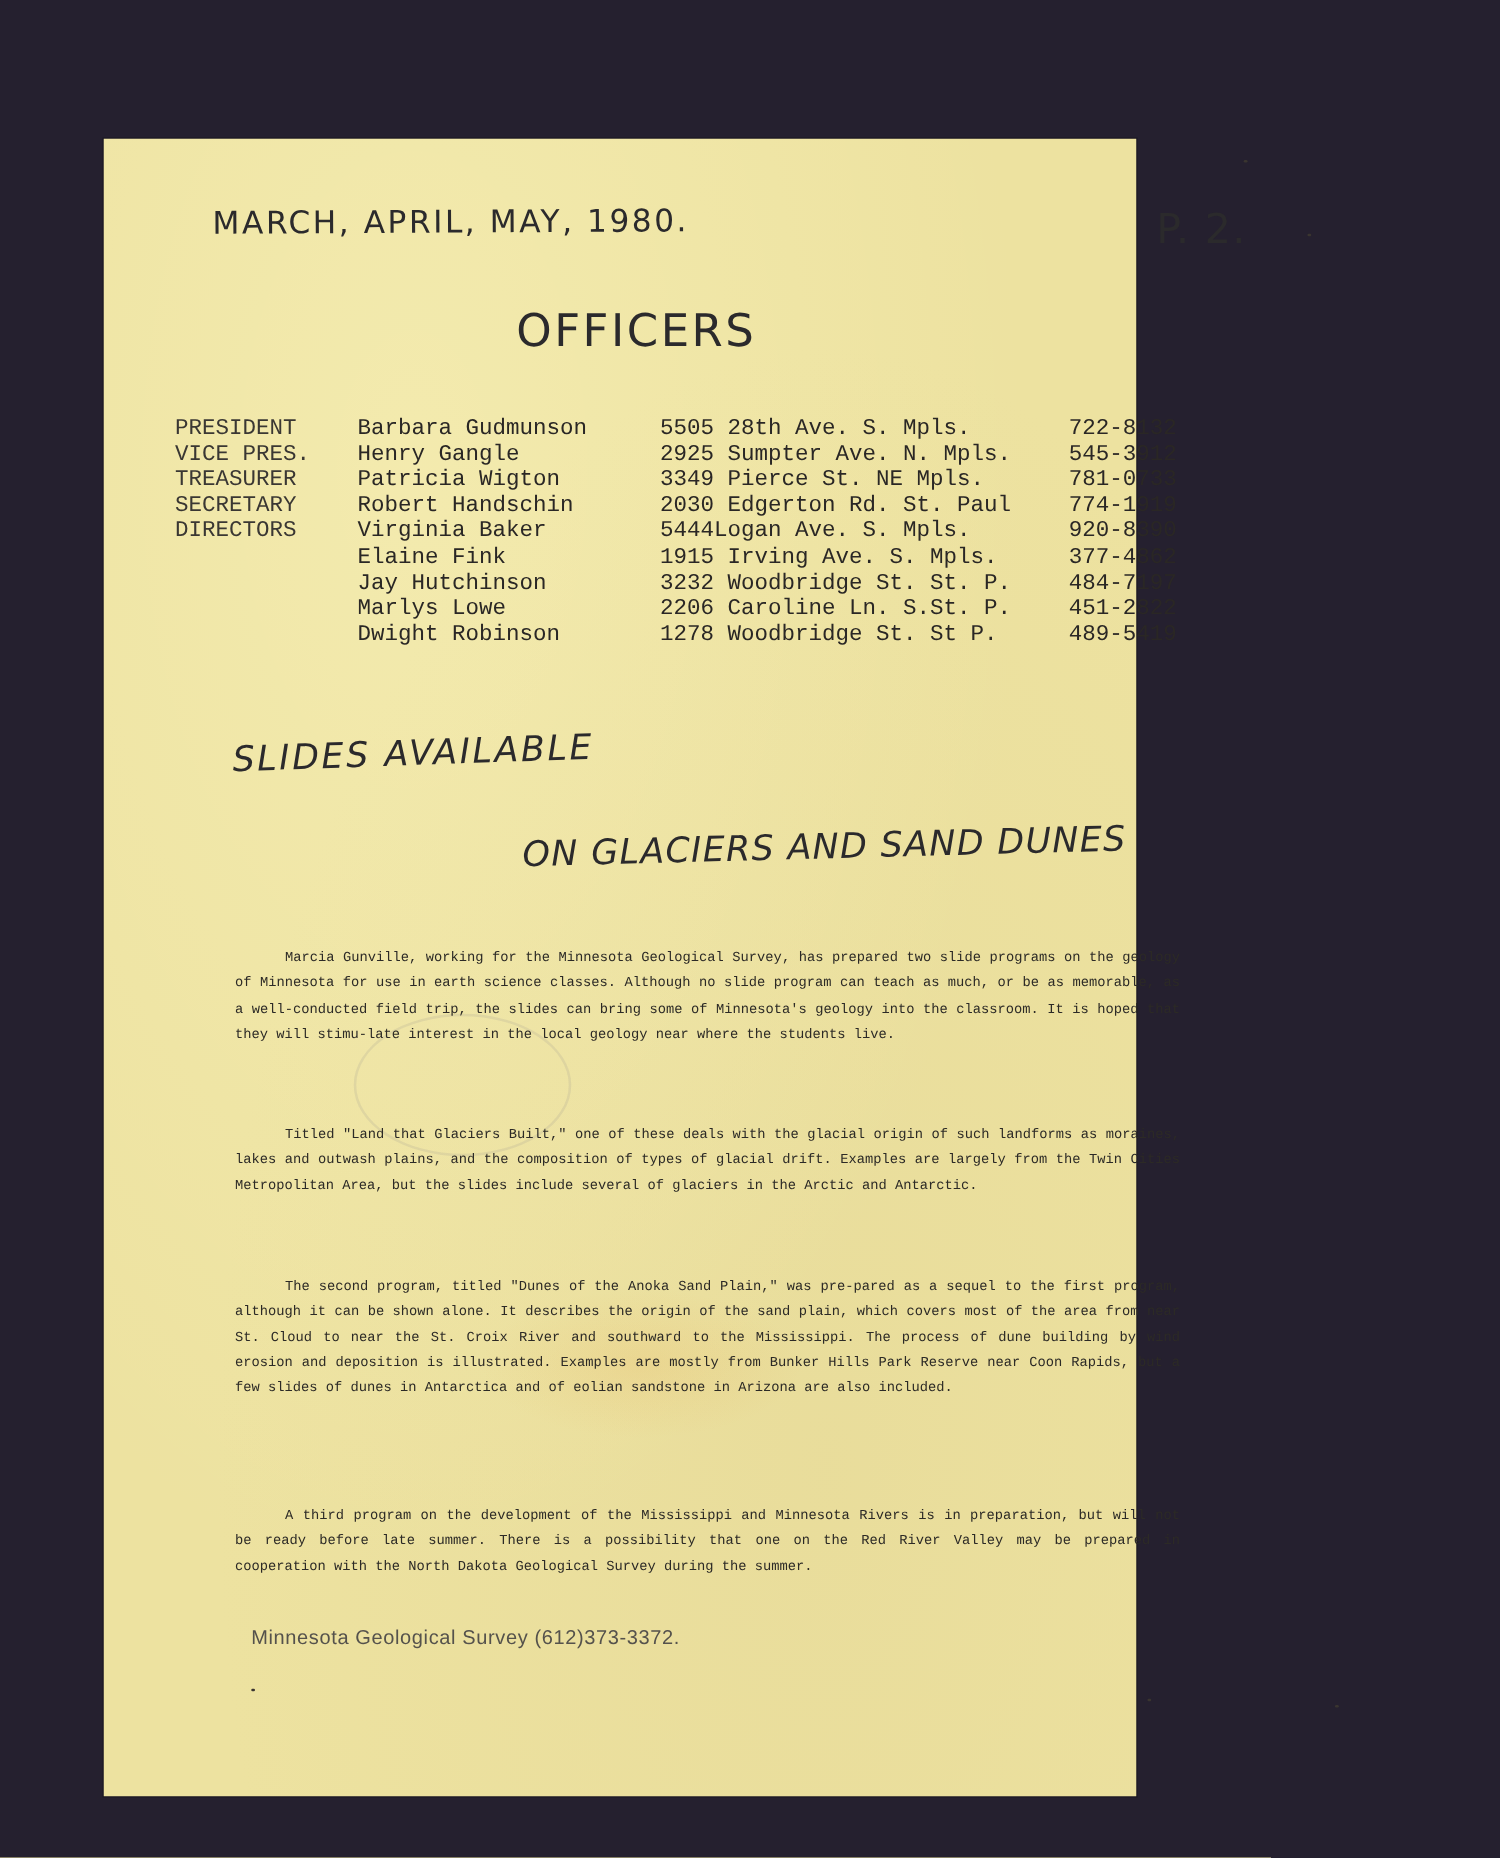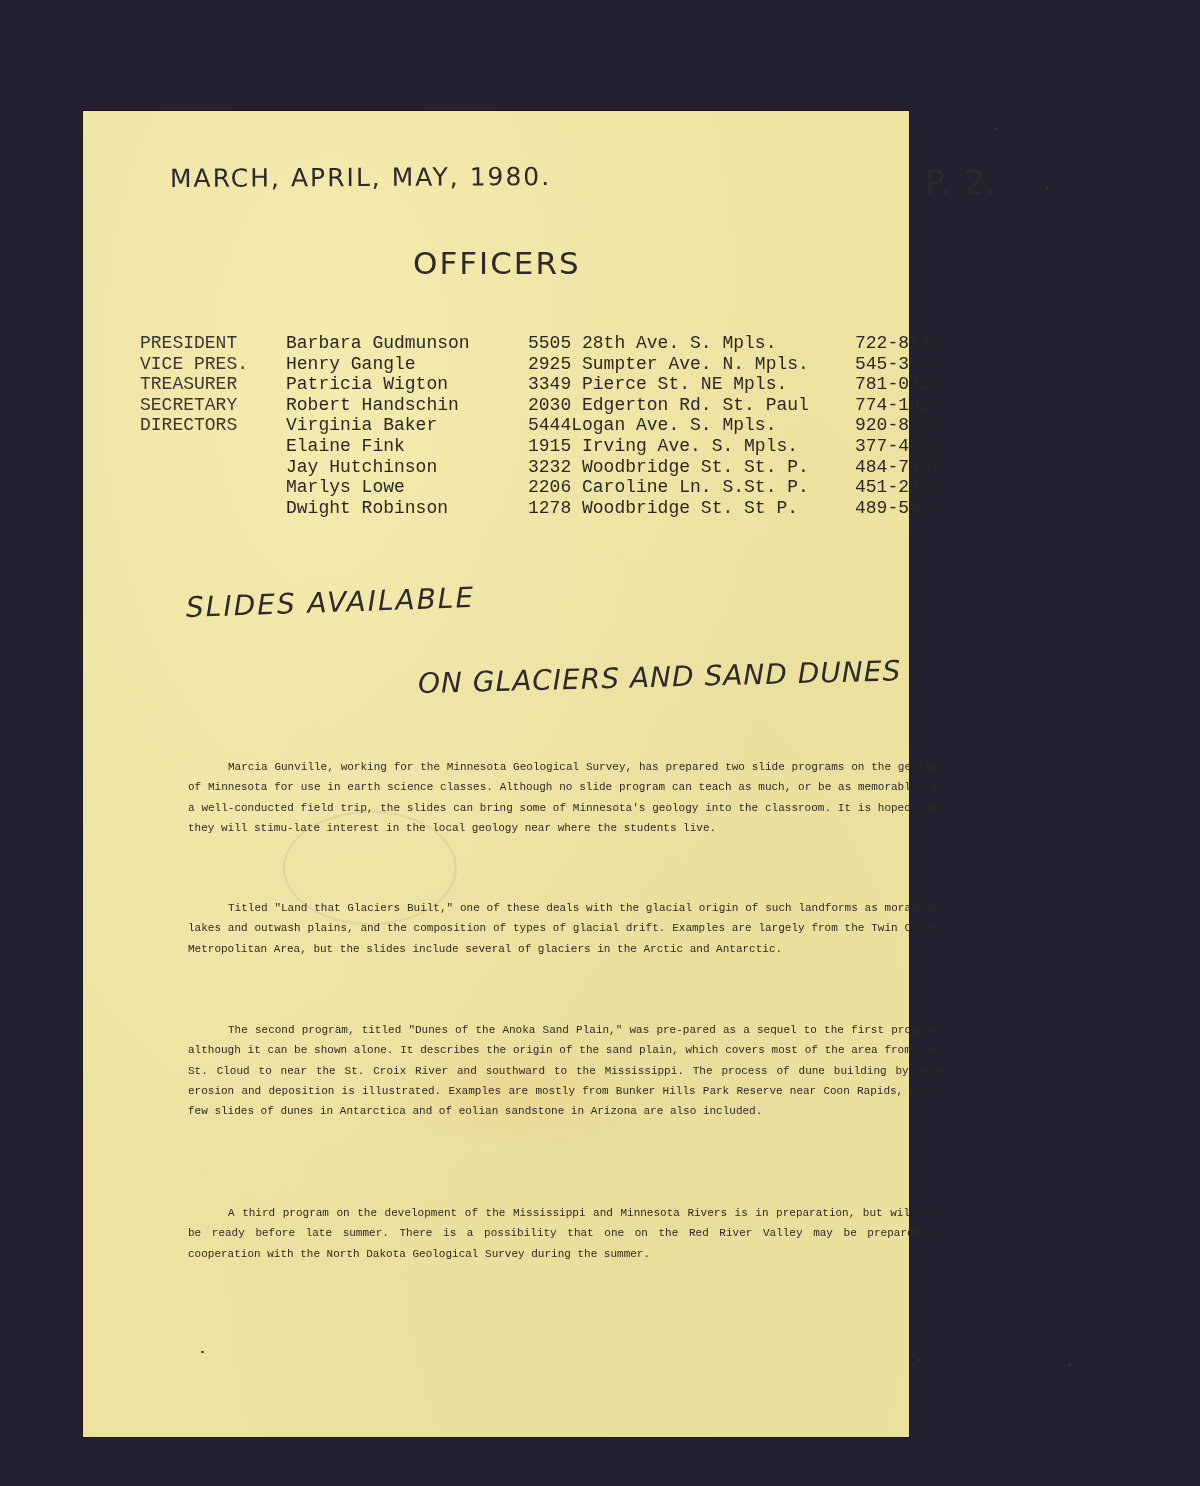--- a/index.html
+++ b/index.html
@@ -45,21 +45,21 @@
     }
     .page-num {
       left: 842px;
       top: 52px;
       font-size: 33px;
       letter-spacing: 1px;
     }
     .officers-title {
       left: 330px;
       top: 134px;
-      font-size: 31px;
+      font-size: 36px;
       letter-spacing: 2px;
     }
     .officers {
       position: absolute;
       left: 57px;
       top: 222px;
       font-family: "Liberation Mono", monospace;
       font-size: 18px;
       line-height: 20.6px;
       color: #2a2725;
@@ -236,20 +236,21 @@
 
   <div class="stamp"></div>
   <div class="stain"></div>
 
   <p class="body-text p1"><span class="indent"></span><span>Marcia Gunville, working for the Minnesota Geological Survey, has prepared two slide programs on the geology of Minnesota for use in earth science classes.  Although no slide program can teach as much, or be as memorable, as a well-conducted field trip, the slides can bring some of Minnesota's geology into the classroom.  It is hoped that they will stimu-late interest in the local geology near where the students live.</span></p>
   <p class="body-text p2"><span class="indent"></span><span>Titled "Land that Glaciers Built," one of these deals with the glacial origin of such landforms as moraines, lakes and outwash plains, and the composition of types of glacial drift.  Examples are largely from the Twin Cities Metropolitan Area, but the slides include several of glaciers in the Arctic and Antarctic.</span></p>
   <p class="body-text p3"><span class="indent"></span><span>The second program, titled "Dunes of the Anoka Sand Plain," was pre-pared as a sequel to the first program, although it can be shown alone.  It describes the origin of the sand plain, which covers most of the area from near St. Cloud to near the St. Croix River and southward to the Mississippi.  The process of dune building by wind erosion and deposition is illustrated.  Examples are mostly from Bunker Hills Park Reserve near Coon Rapids, but a few slides of dunes in Antarctica and of eolian sandstone in Arizona are also included.</span></p>
   <p class="body-text p4"><span class="indent"></span><span>A third program on the development of the Mississippi and Minnesota Rivers is in preparation, but will not be ready before late summer.  There is a possibility that one on the Red River Valley may be prepared in cooperation with the North Dakota Geological Survey during the summer.</span></p>
 
   <div class="footer-note">
+    <span class="l2">Minnesota Geological Survey (612)373-3372.</span>
   </div>
 
   <div class="speck" style="left:912px; top:17px;"></div>
   <div class="speck" style="left:963px; top:76px;"></div>
   <div class="speck" style="left:835px; top:1248px;"></div>
   <div class="speck" style="left:985px; top:1253px;"></div>
   <div class="speck" style="left:118px; top:1240px;"></div>
 </div>
 
 </body></html>

